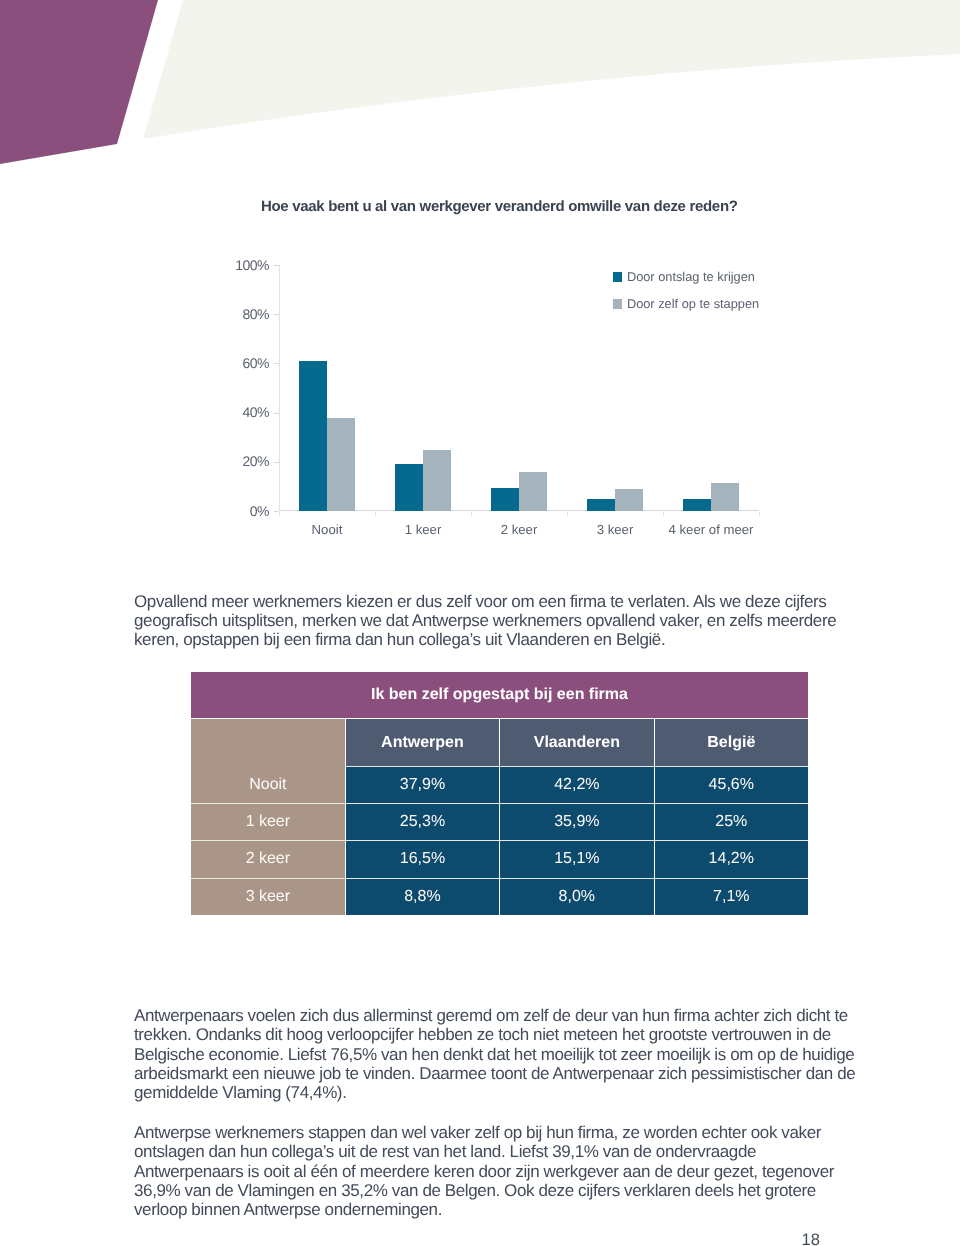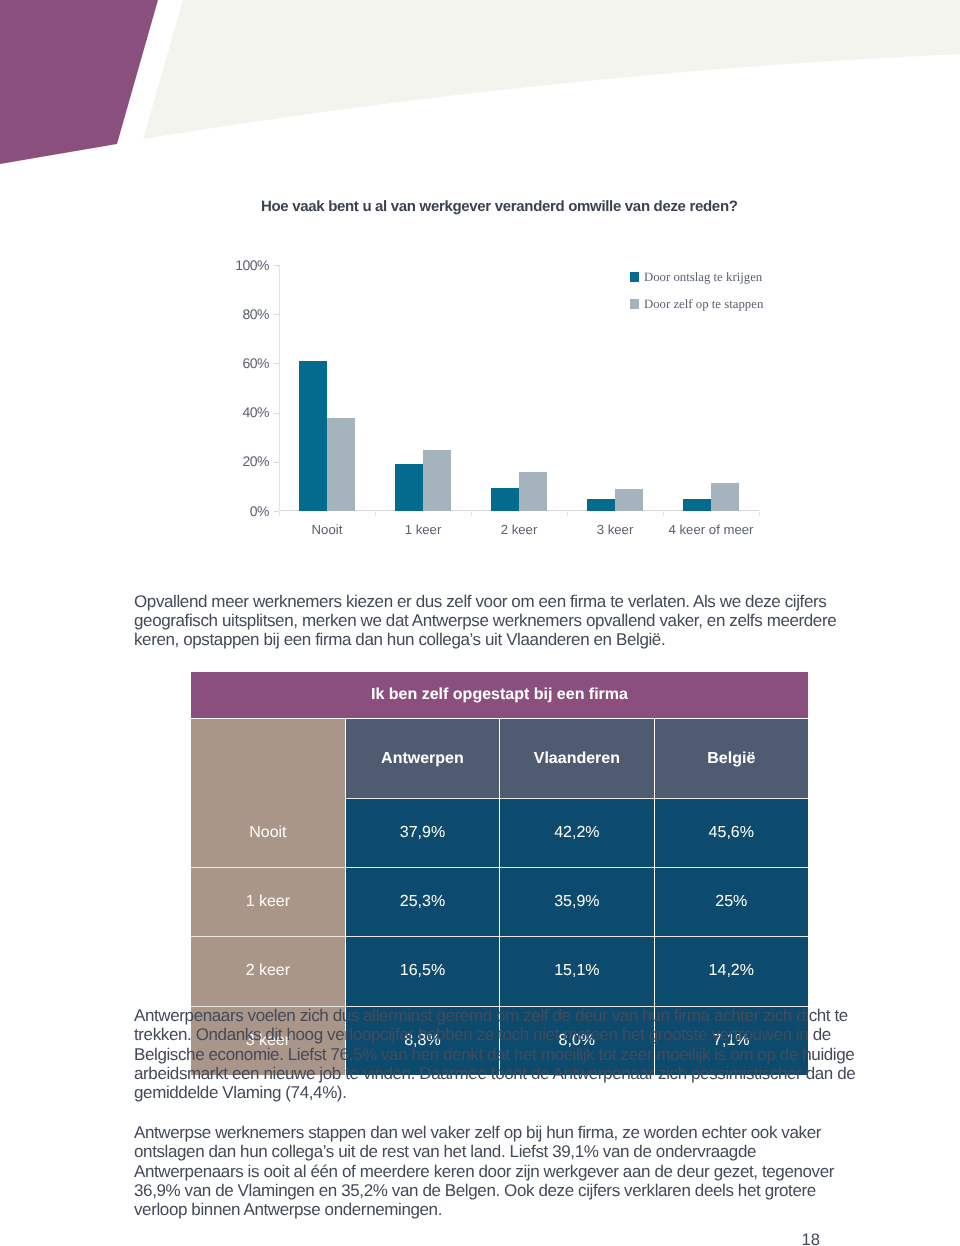--- a/index.html
+++ b/index.html
@@ -18,38 +18,38 @@
   .ylabels{position:absolute;left:0;top:0;width:960px;height:600px;}
   .plot{position:absolute;left:260px;top:265px;width:480px;height:246px;}
   .yaxis{position:absolute;left:0;top:0;width:1px;height:246px;background:#e2e2e3;}
   .xaxis{position:absolute;left:0;bottom:0;width:480px;height:1px;background:#d8d8da;}
   .ytick{position:absolute;left:-5px;width:5px;height:1px;background:#d8d8da;}
   .ylab{position:absolute;right:0;font-size:14px;letter-spacing:-0.5px;color:#5b6170;text-align:right;white-space:nowrap;}
   .groups{position:absolute;left:0;top:0;width:480px;height:246px;}
   .bar{position:absolute;bottom:0;}
   .xtick{position:absolute;top:247px;width:1px;height:4px;background:#e3e3e5;}
   .xlab{position:absolute;top:257px;font-size:13.2px;color:#5b6170;text-align:center;white-space:nowrap;}
-  .legend{position:absolute;left:351px;top:7px;font-family:Liberation Serif, serif;}
+  .legend{position:absolute;left:334px;top:7px;}
   .legrow{display:flex;align-items:center;height:10px;margin-bottom:17.1px;}
   .legsw{width:9.1px;height:9.8px;margin-right:4.8px;}
   .legtx{font-size:12.8px;color:#5b6170;white-space:nowrap;line-height:10px;}
 
   
   .body-text{position:absolute;margin:16px;font-size:17px;line-height:19.3px;color:#434b5a;
              text-align:left;letter-spacing:-0.39px;}
   .p-intro{left:118px;top:575.5px;width:727px;}
   .p-after{left:118px;top:990px;width:727px;}
   .p-close{left:118px;top:1107px;width:727px;}
 
   
   .tbl{position:absolute;left:172px;top:672px;width:617px;}
   .tbl-caption{height:46px;line-height:46px;background:#8a4f7d;color:#fff;font-size:16px;font-weight:bold;
                text-align:center;}
   .tbl table{border-collapse:separate;border-spacing:0;width:617px;table-layout:fixed;margin-top:1px;}
-  .tbl th,.tbl td{padding:16px;margin:0;}
+  .tbl th,.tbl td{padding:0;margin:0;}
   .tbl thead th{height:47px;background:#4e5b70;color:#fff;font-size:16px;font-weight:bold;text-align:center;
                 border-left:1.6px solid #fdfdfd;}
   .tbl thead th.rowhdr{background:#aa9689;border-left:none;}
   .tbl tbody td{height:36.2px;font-size:16px;color:#fdfaf7;text-align:center;
                 background:#0c4a6e;border-left:1.6px solid #fdfdfd;border-top:1px solid #ebe7e1;}
   .tbl tbody td.rowhdr{background:#aa9689;border-left:none;}
   .tbl tbody tr:first-child td.rowhdr{border-top-color:#aa9689;}
   .tbl col.c0{width:153.7px;}
   .tbl col.cx{width:154.4px;}
 

